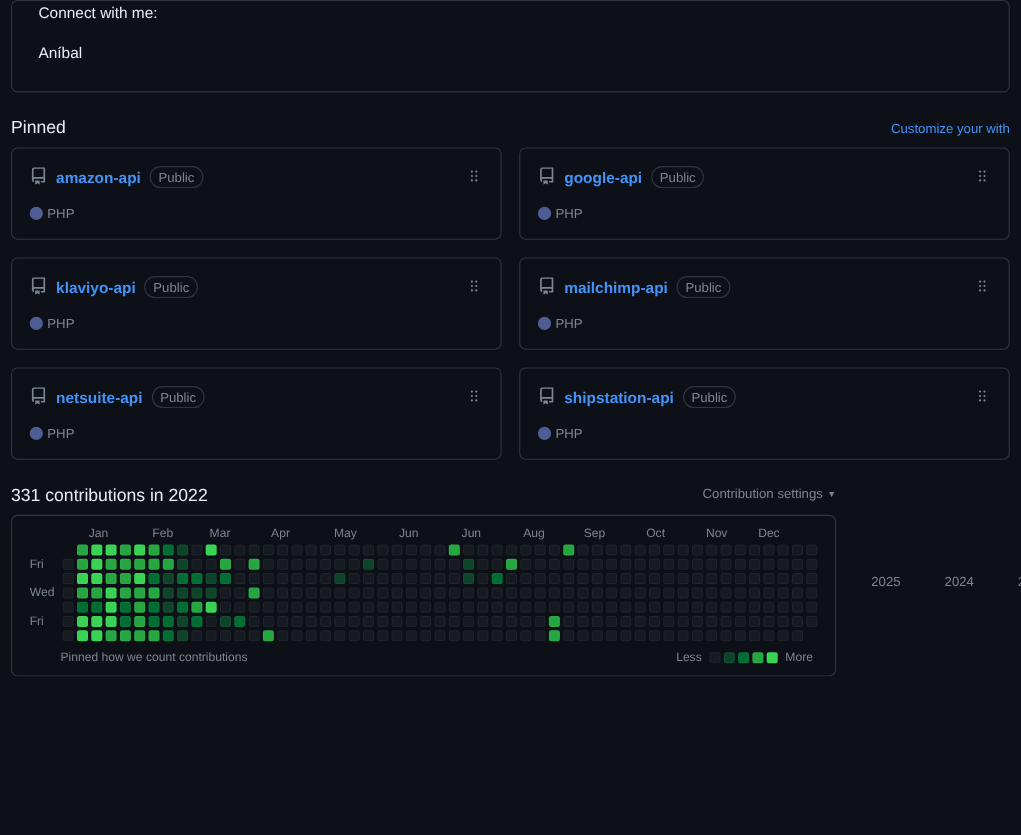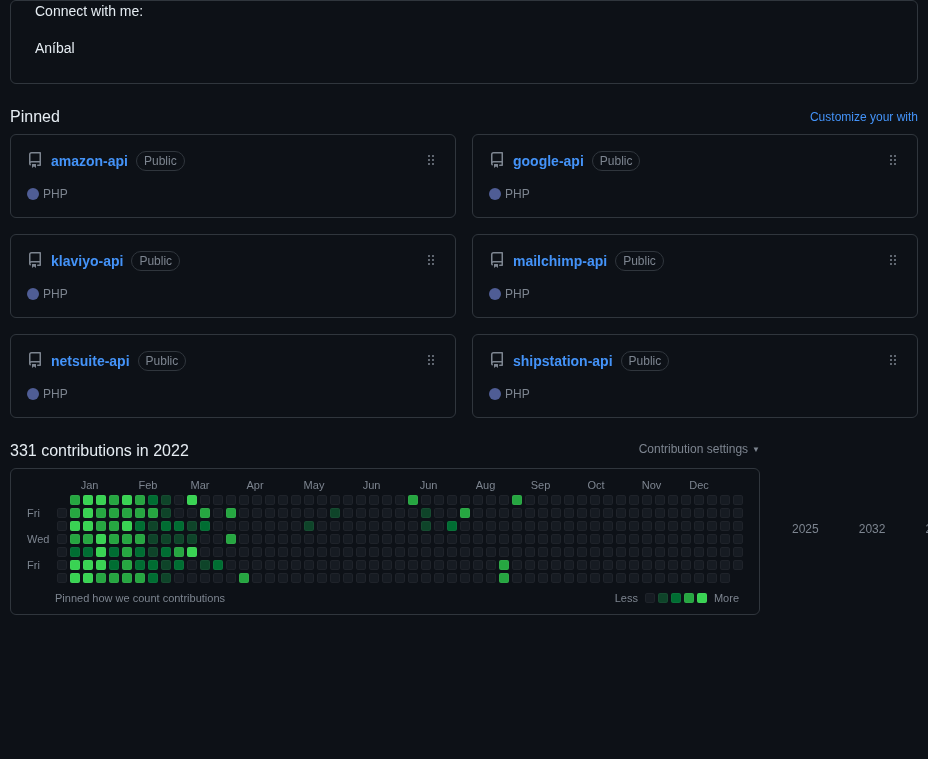--- a/index.html
+++ b/index.html
@@ -739,18 +739,18 @@
               <span class="cell" style="background: rgb(38, 166, 65);"></span>
               <span class="cell" style="background: rgb(57, 211, 83);"></span>
             </span>
           <span>More</span>
         </div>
       </div>
     </div>
   </div>
   <div class="years" id="years">
       <button class="year-btn">2025</button>
-      <button class="year-btn">2032</button>
+      <button class="year-btn">2024</button>
       <button class="year-btn">2023</button>
       <button class="year-btn selected">2022</button>
       <button class="year-btn">2021</button>
     </div>
 </div>
 
 </body></html>

